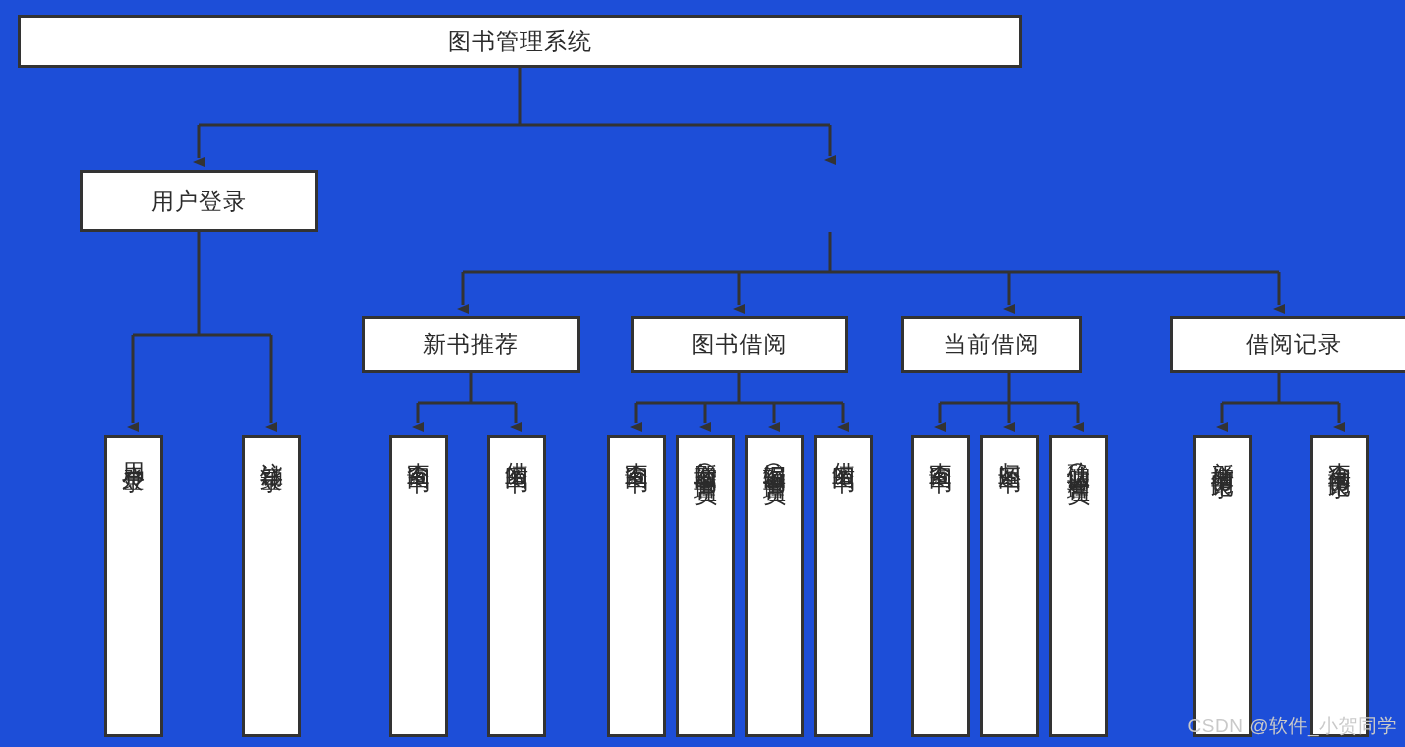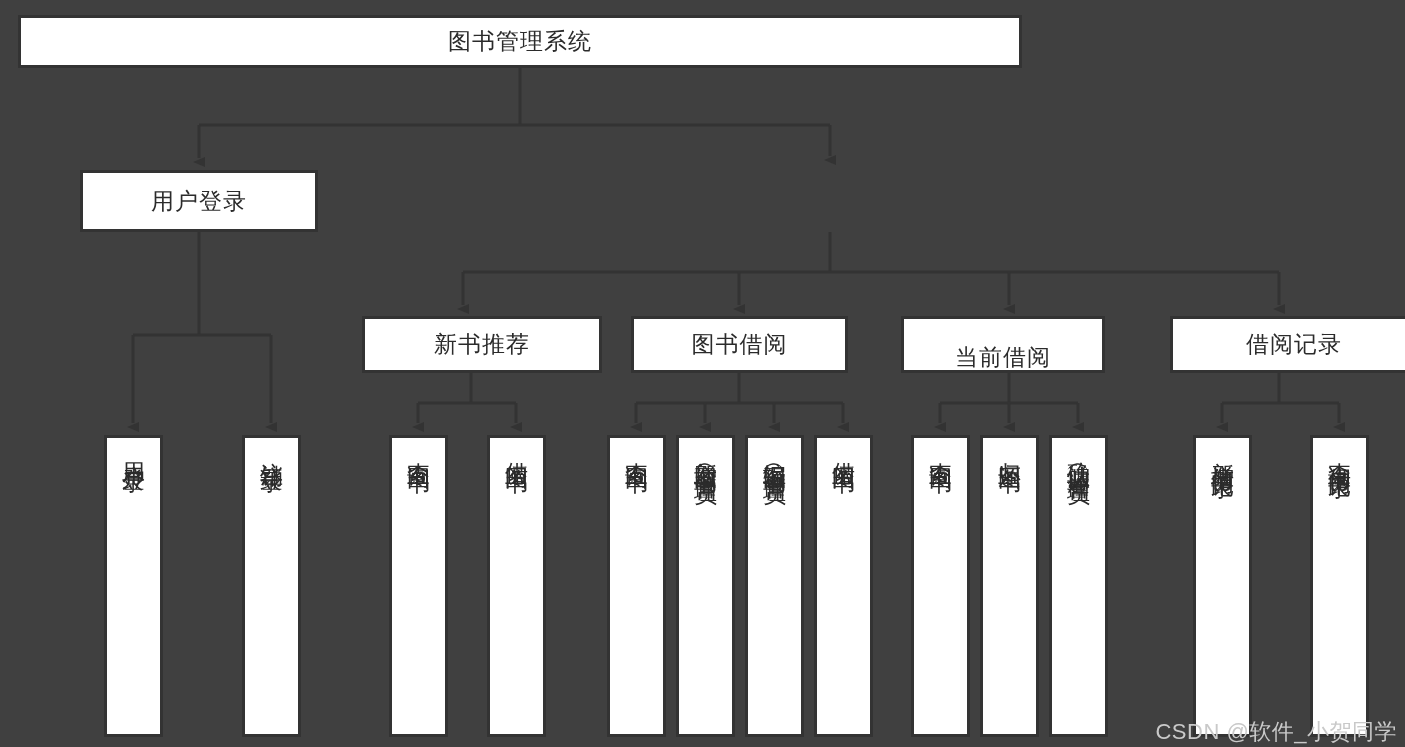--- a/index.html
+++ b/index.html
@@ -11,21 +11,21 @@
     width: 1405px;
     height: 747px;
     font-family: "Liberation Sans", "DejaVu Sans", sans-serif;
     overflow: hidden;
     position: relative;
   }
   #diagram-root {
     position: relative;
     width: 1405px;
     height: 747px;
-    background: #404040;
+    background: #1d4ed8;
   }
   svg#wires {
     position: absolute;
     left: 0;
     top: 0;
     width: 1405px;
     height: 747px;
   }
   .node {
     position: absolute;
@@ -54,22 +54,22 @@
     text-orientation: upright;
     font-size: 23px;
     letter-spacing: 3px;
     line-height: 1;
     white-space: nowrap;
     transform: none;
   }
   .watermark {
     position: absolute;
     right: 8px;
-    bottom: 0;
-    font-size: 22px;
+    bottom: 8px;
+    font-size: 19px;
     color: #c9c9c9;
     z-index: 5;
     letter-spacing: 0.5px;
     white-space: nowrap;
   }
 </style>
 </head>
 <body>
 
 <div id="diagram-root">
@@ -126,29 +126,29 @@
 
   <div class="node" style="left:18px; top:15px; width:1004px; height:53px;">
     <span class="node-label">图书管理系统</span>
   </div>
 
   <div class="node" style="left:80px; top:170px; width:238px; height:62px;">
     <span class="node-label">用户登录</span>
   </div>
 
 
-  <div class="node" style="left:362px; top:316px; width:240px; height:57px;">
+  <div class="node" style="left:362px; top:316px; width:218px; height:57px;">
     <span class="node-label">新书推荐</span>
   </div>
 
   <div class="node" style="left:631px; top:316px; width:217px; height:57px;text-align:right;">
     <span class="node-label">图书借阅</span>
   </div>
 
-  <div class="node" style="left:901px; top:316px; width:204px; height:57px;align-items:flex-end;">
+  <div class="node" style="left:901px; top:316px; width:181px; height:57px;">
     <span class="node-label">当前借阅</span>
   </div>
 
   <div class="node" style="left:1170px; top:316px; width:248px; height:57px;">
     <span class="node-label">借阅记录</span>
   </div>
 
   <div class="node leaf" style="left:104px; top:435px; width:59px; height:302px;">
     <span class="node-label">用户登录</span>
   </div>

